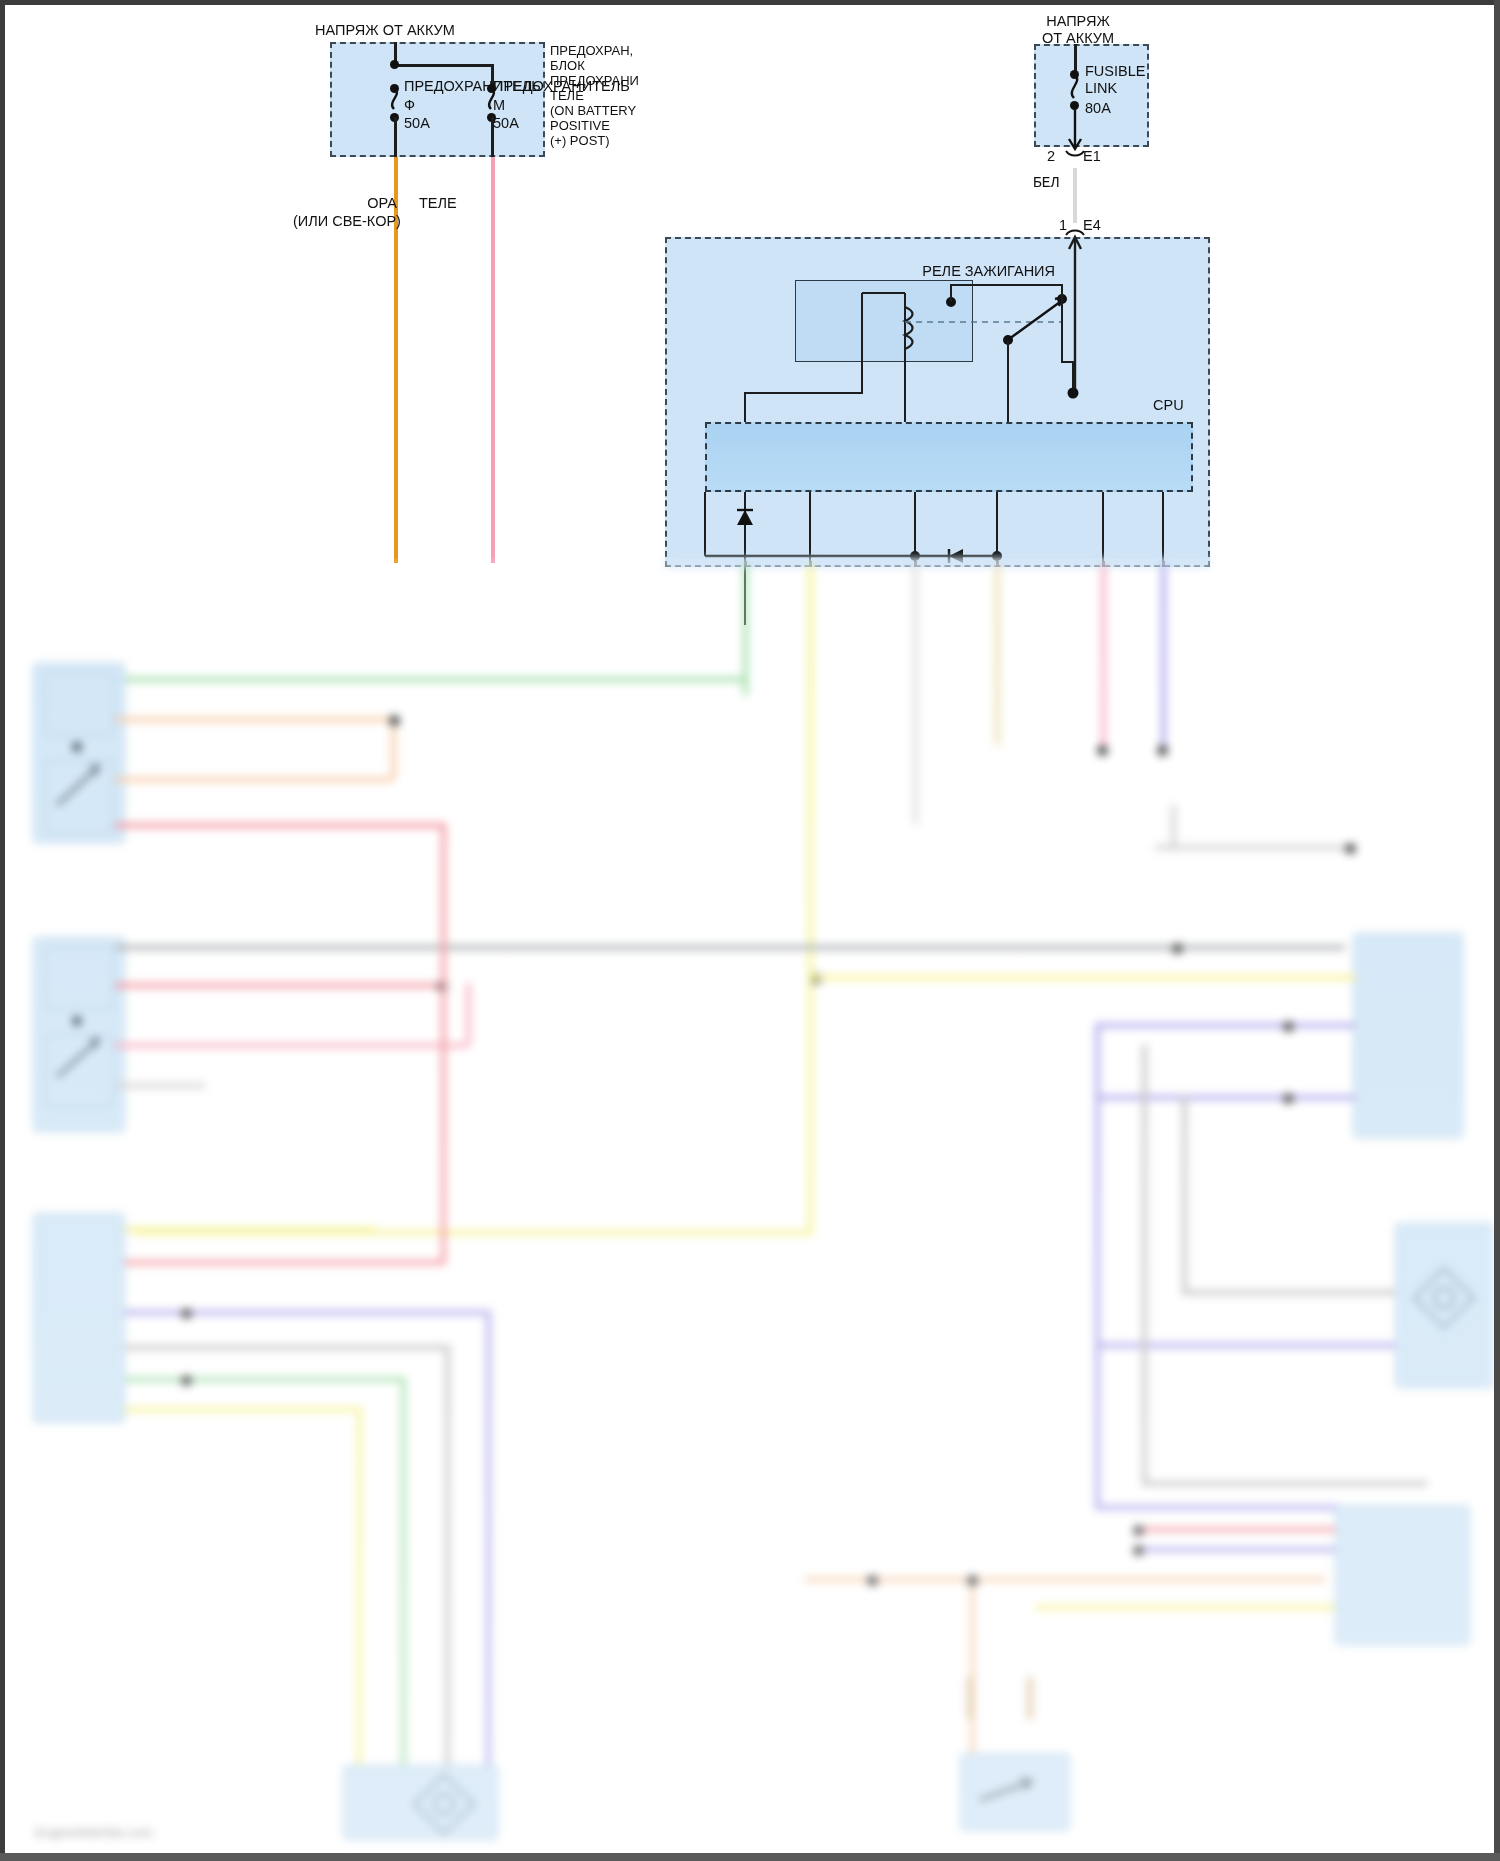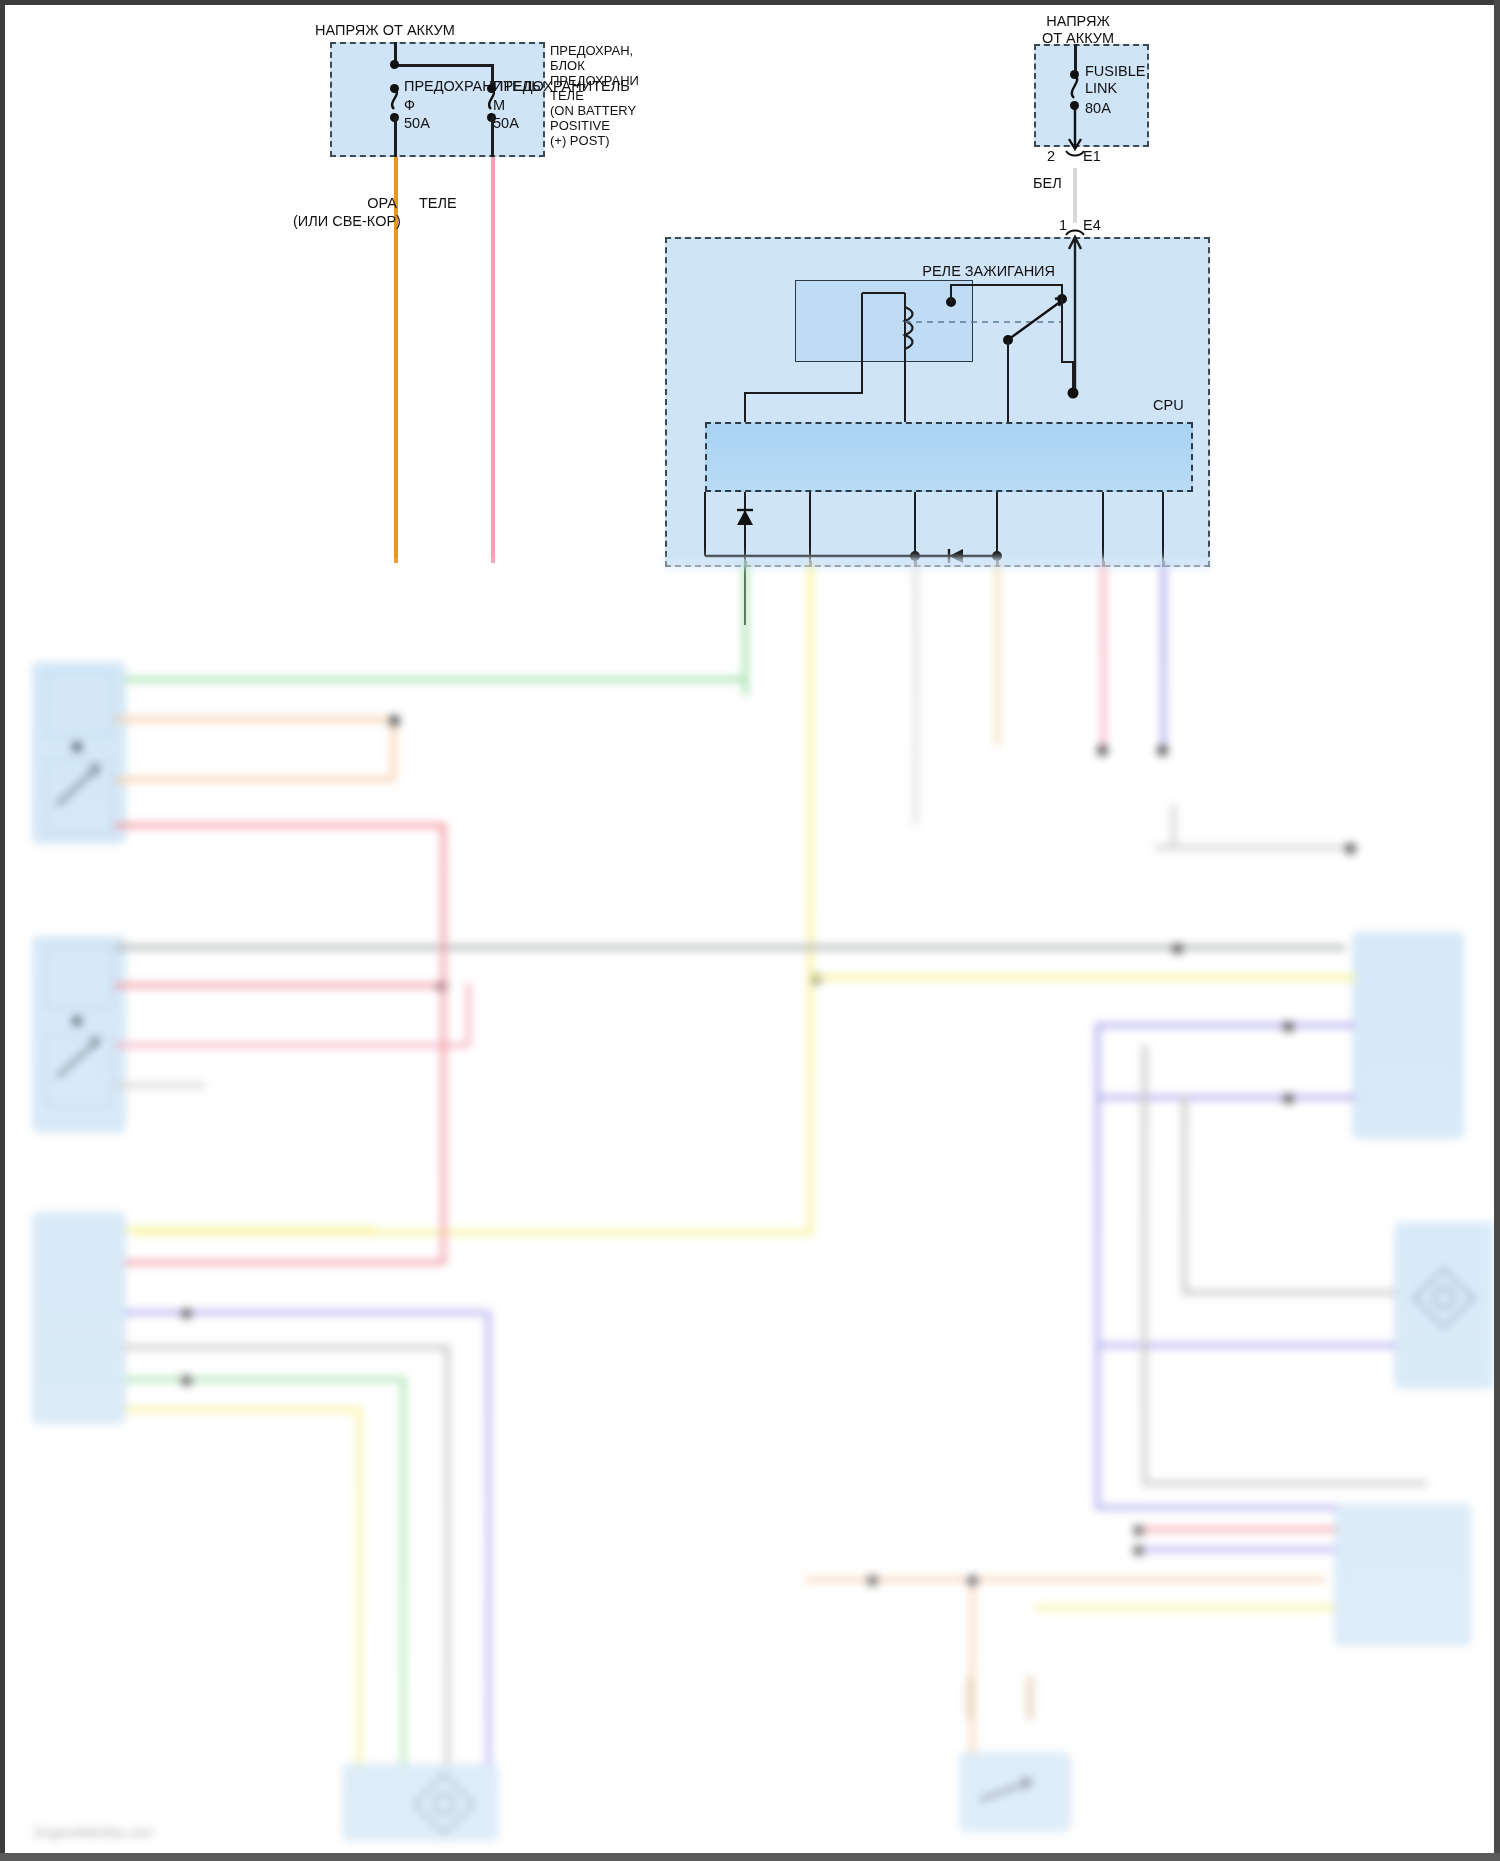--- a/index.html
+++ b/index.html
@@ -117,21 +117,21 @@
 
       <div class="lbl t14" style="left:1080px;top:58px;">FUSIBLE
 LINK</div>
       <div class="lbl t14" style="left:1080px;top:95px;">80A</div>
 
 
       <div class="lbl t14" style="left:1042px;top:143px;">2</div>
       <div class="lbl t14" style="left:1078px;top:143px;">E1</div>
 
       <div class="wire v" style="left:1068px;top:163px;width:4px;height:55px;background:#d8d8d8;"></div>
-      <div class="lbl t14" style="left:1028px;top:170px;">БЕЛ</div>
+      <div class="lbl t14" style="left:1028px;top:170px;font-family:Liberation Mono, monospace;">БЕЛ</div>
 
       <div class="lbl t14" style="left:1054px;top:212px;">1</div>
       <div class="lbl t14" style="left:1078px;top:212px;">E4</div>
 
       <div class="box dashbox" style="left:660px;top:232px;width:545px;height:330px;"></div>
 
       <svg style="left:0;top:0;width:1400px;height:620px;">
         <path d="M1061,230 C1065,224 1075,224 1079,230" stroke="#111" stroke-width="2" fill="none"></path>
         <path d="M1070,234 L1070,390 M1064,244 L1070,232 L1076,244" stroke="#1d1d1d" stroke-width="2.4" fill="none"></path>
       </svg>

